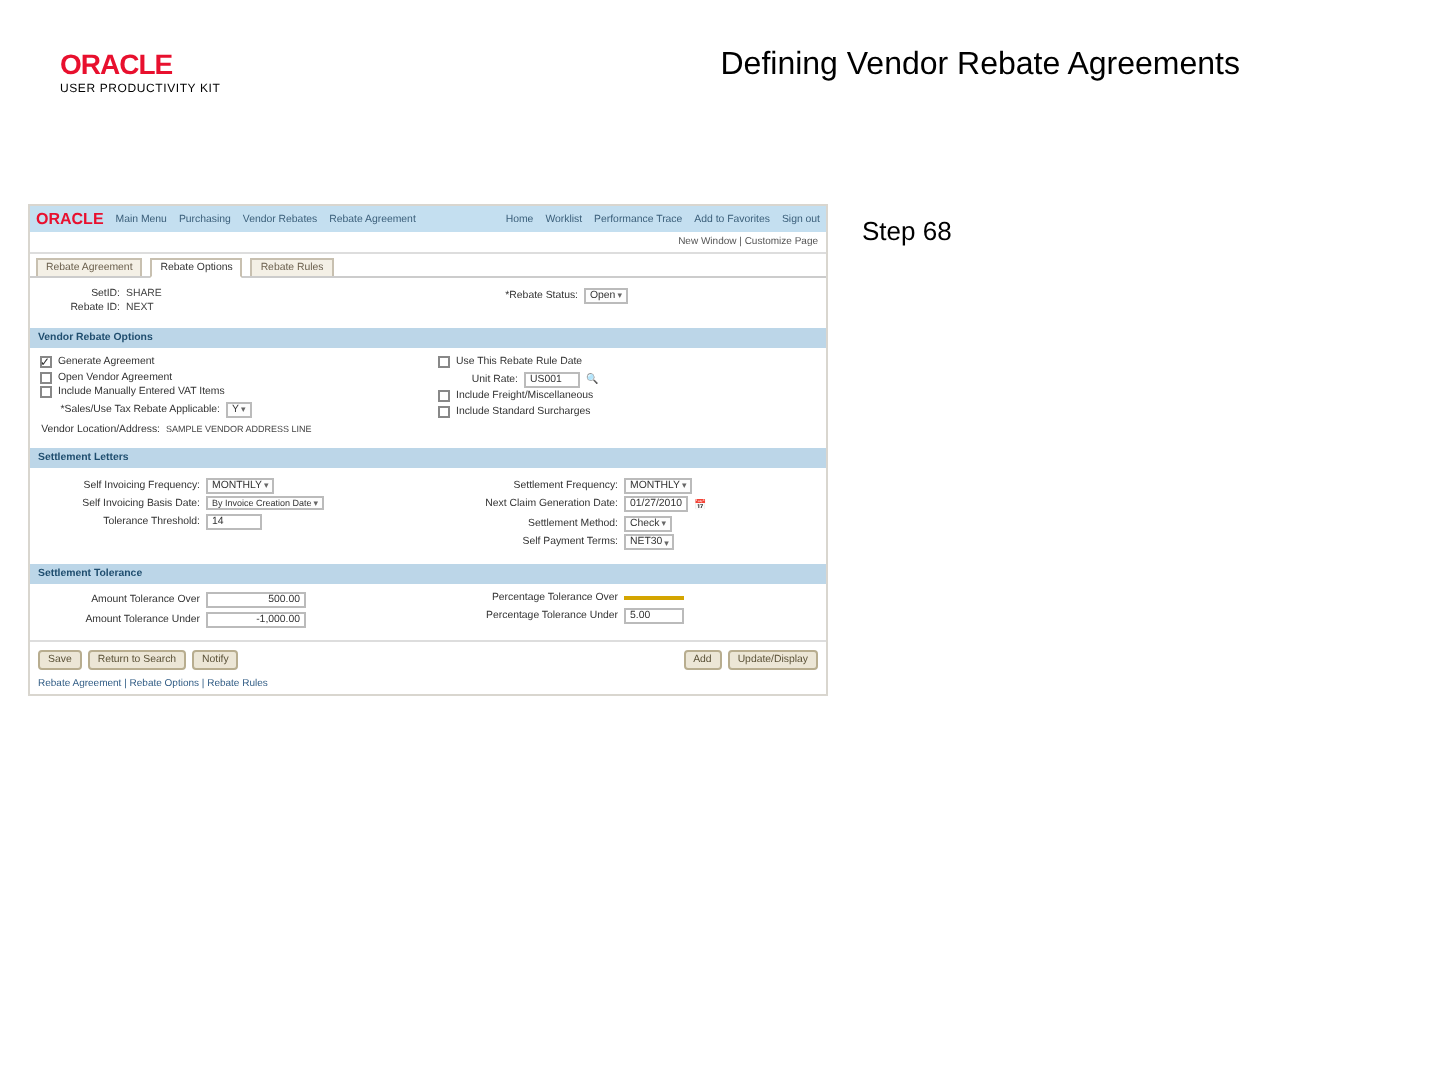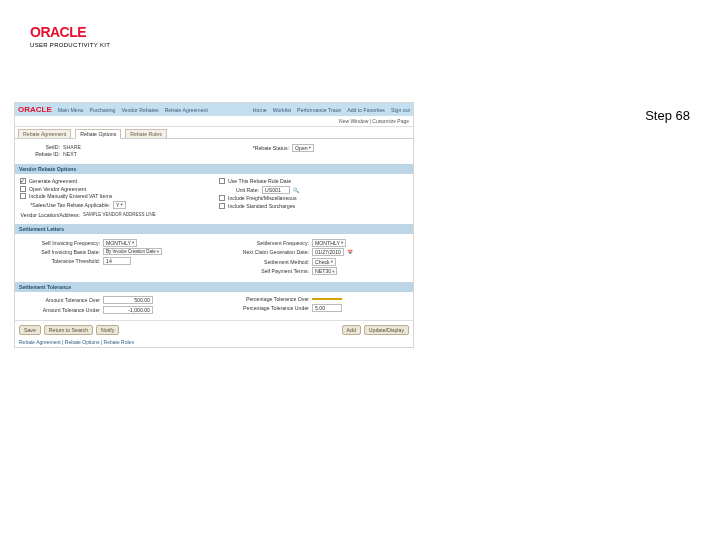--- a/index.html
+++ b/index.html
@@ -20,21 +20,21 @@
   .logo-block { flex: 0 0 auto; margin-right: 20px; margin-top: 6px; }
   .oracle-logo { color: #e8102e; font-weight: bold; font-size: 14px; letter-spacing: -0.5px; }
   .upk { font-size: 6px; letter-spacing: 0.3px; color: #000; margin-top: 2px; }
   .title { flex: 1; text-align: center; font-size: 16px; color: #000; padding-top: 6px; padding-left: 160px; }
 
   .main-row { display: flex; padding: 0 0 0 0; margin-top: 46px; }
   .screenshot-wrap { flex: 0 0 415px; padding-left: 14px; }
   .sidebar { flex: 1; padding-left: 16px; padding-right: 30px; }
 
   
-  .step { font-size: 13px; margin-bottom: 26px; margin-top:6px;text-align:right; }
+  .step { font-size: 13px; margin-bottom: 26px; margin-top:6px; }
   .instr { font-size: 13px; line-height: 1.35; }
   .instr b.red { color: #c00; font-weight: bold; }
 
   
   .app {
     width: 400px;
     font-size: 5.2px;
     color: #333;
     border: 1px solid #d9d6cf;
     background: #fff;
@@ -85,20 +85,21 @@
   .cal::before { content: "📅"; font-size: 5px; }
 </style>
 </head>
 <body>
 
 <div class="header-row">
   <div class="logo-block">
     <div class="oracle-logo">ORACLE</div>
     <div class="upk">USER PRODUCTIVITY KIT</div>
   </div>
+  <div class="title">Defining Vendor Rebate Agreements</div>
 </div>
 
 <div class="main-row">
   <div class="screenshot-wrap">
     <div class="app">
 
       <div class="app-header">
         <span class="mini-logo">ORACLE</span>
         <span class="nav">Main Menu</span>
         <span class="nav">Purchasing</span>

